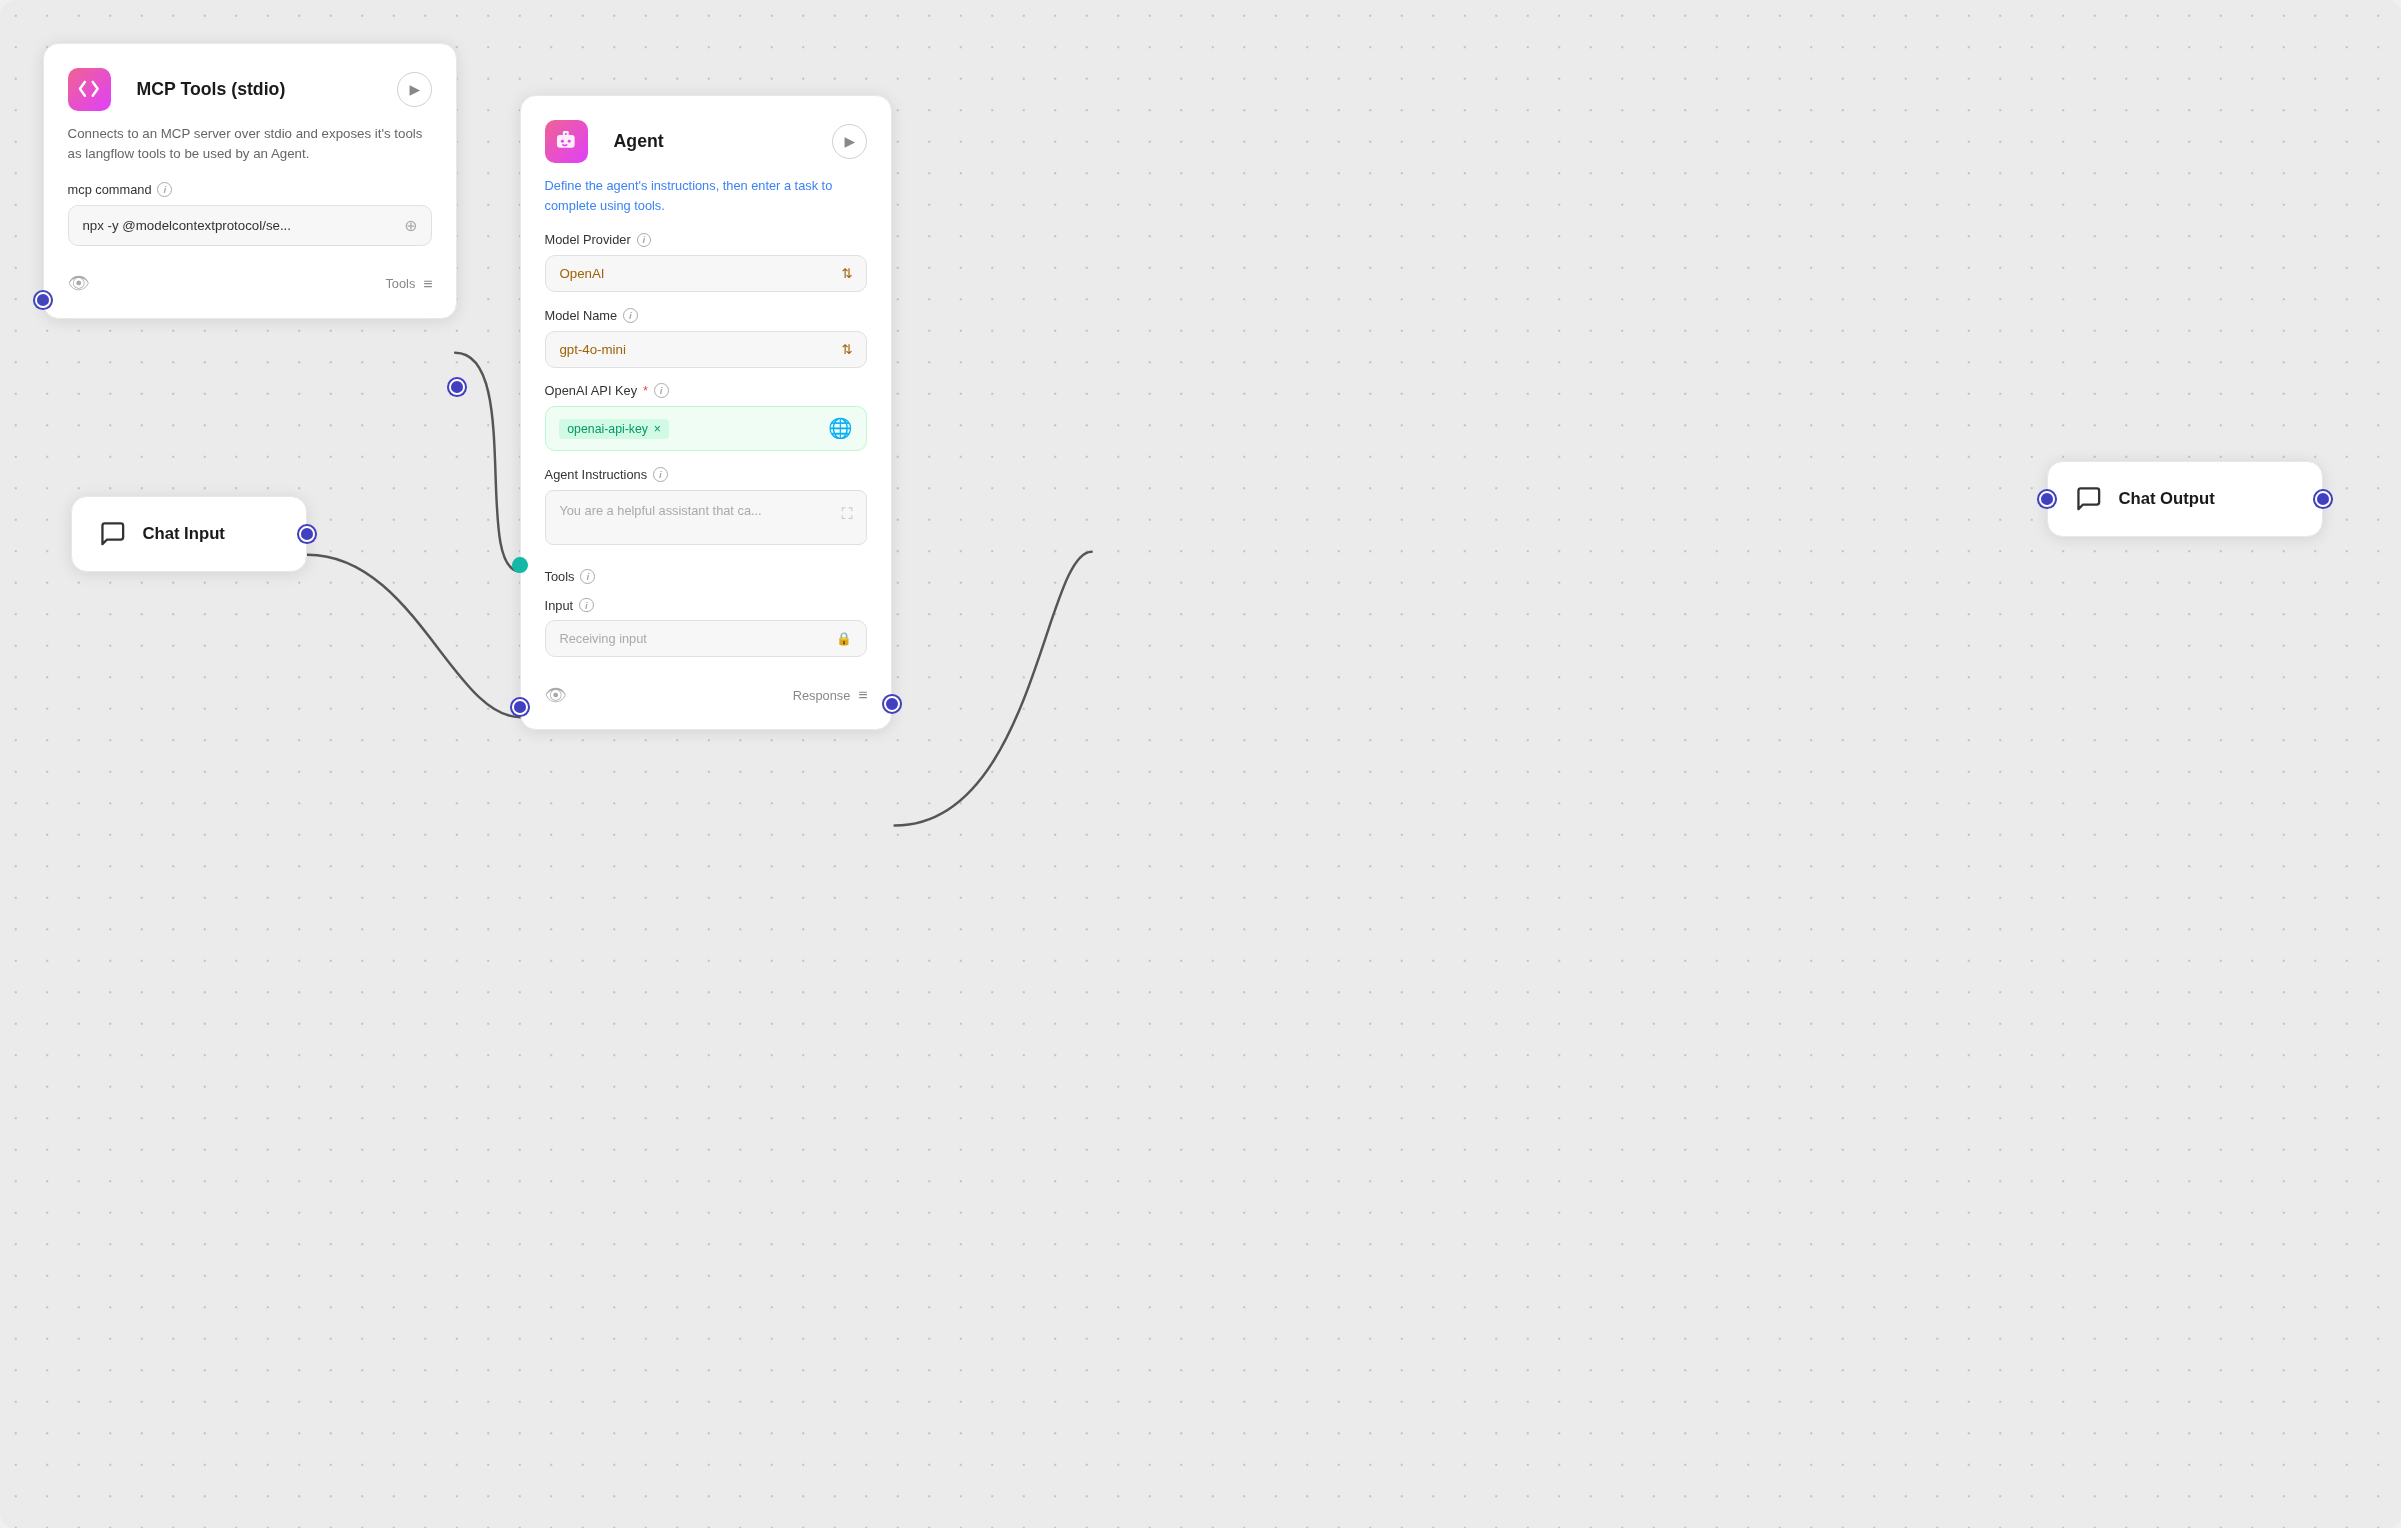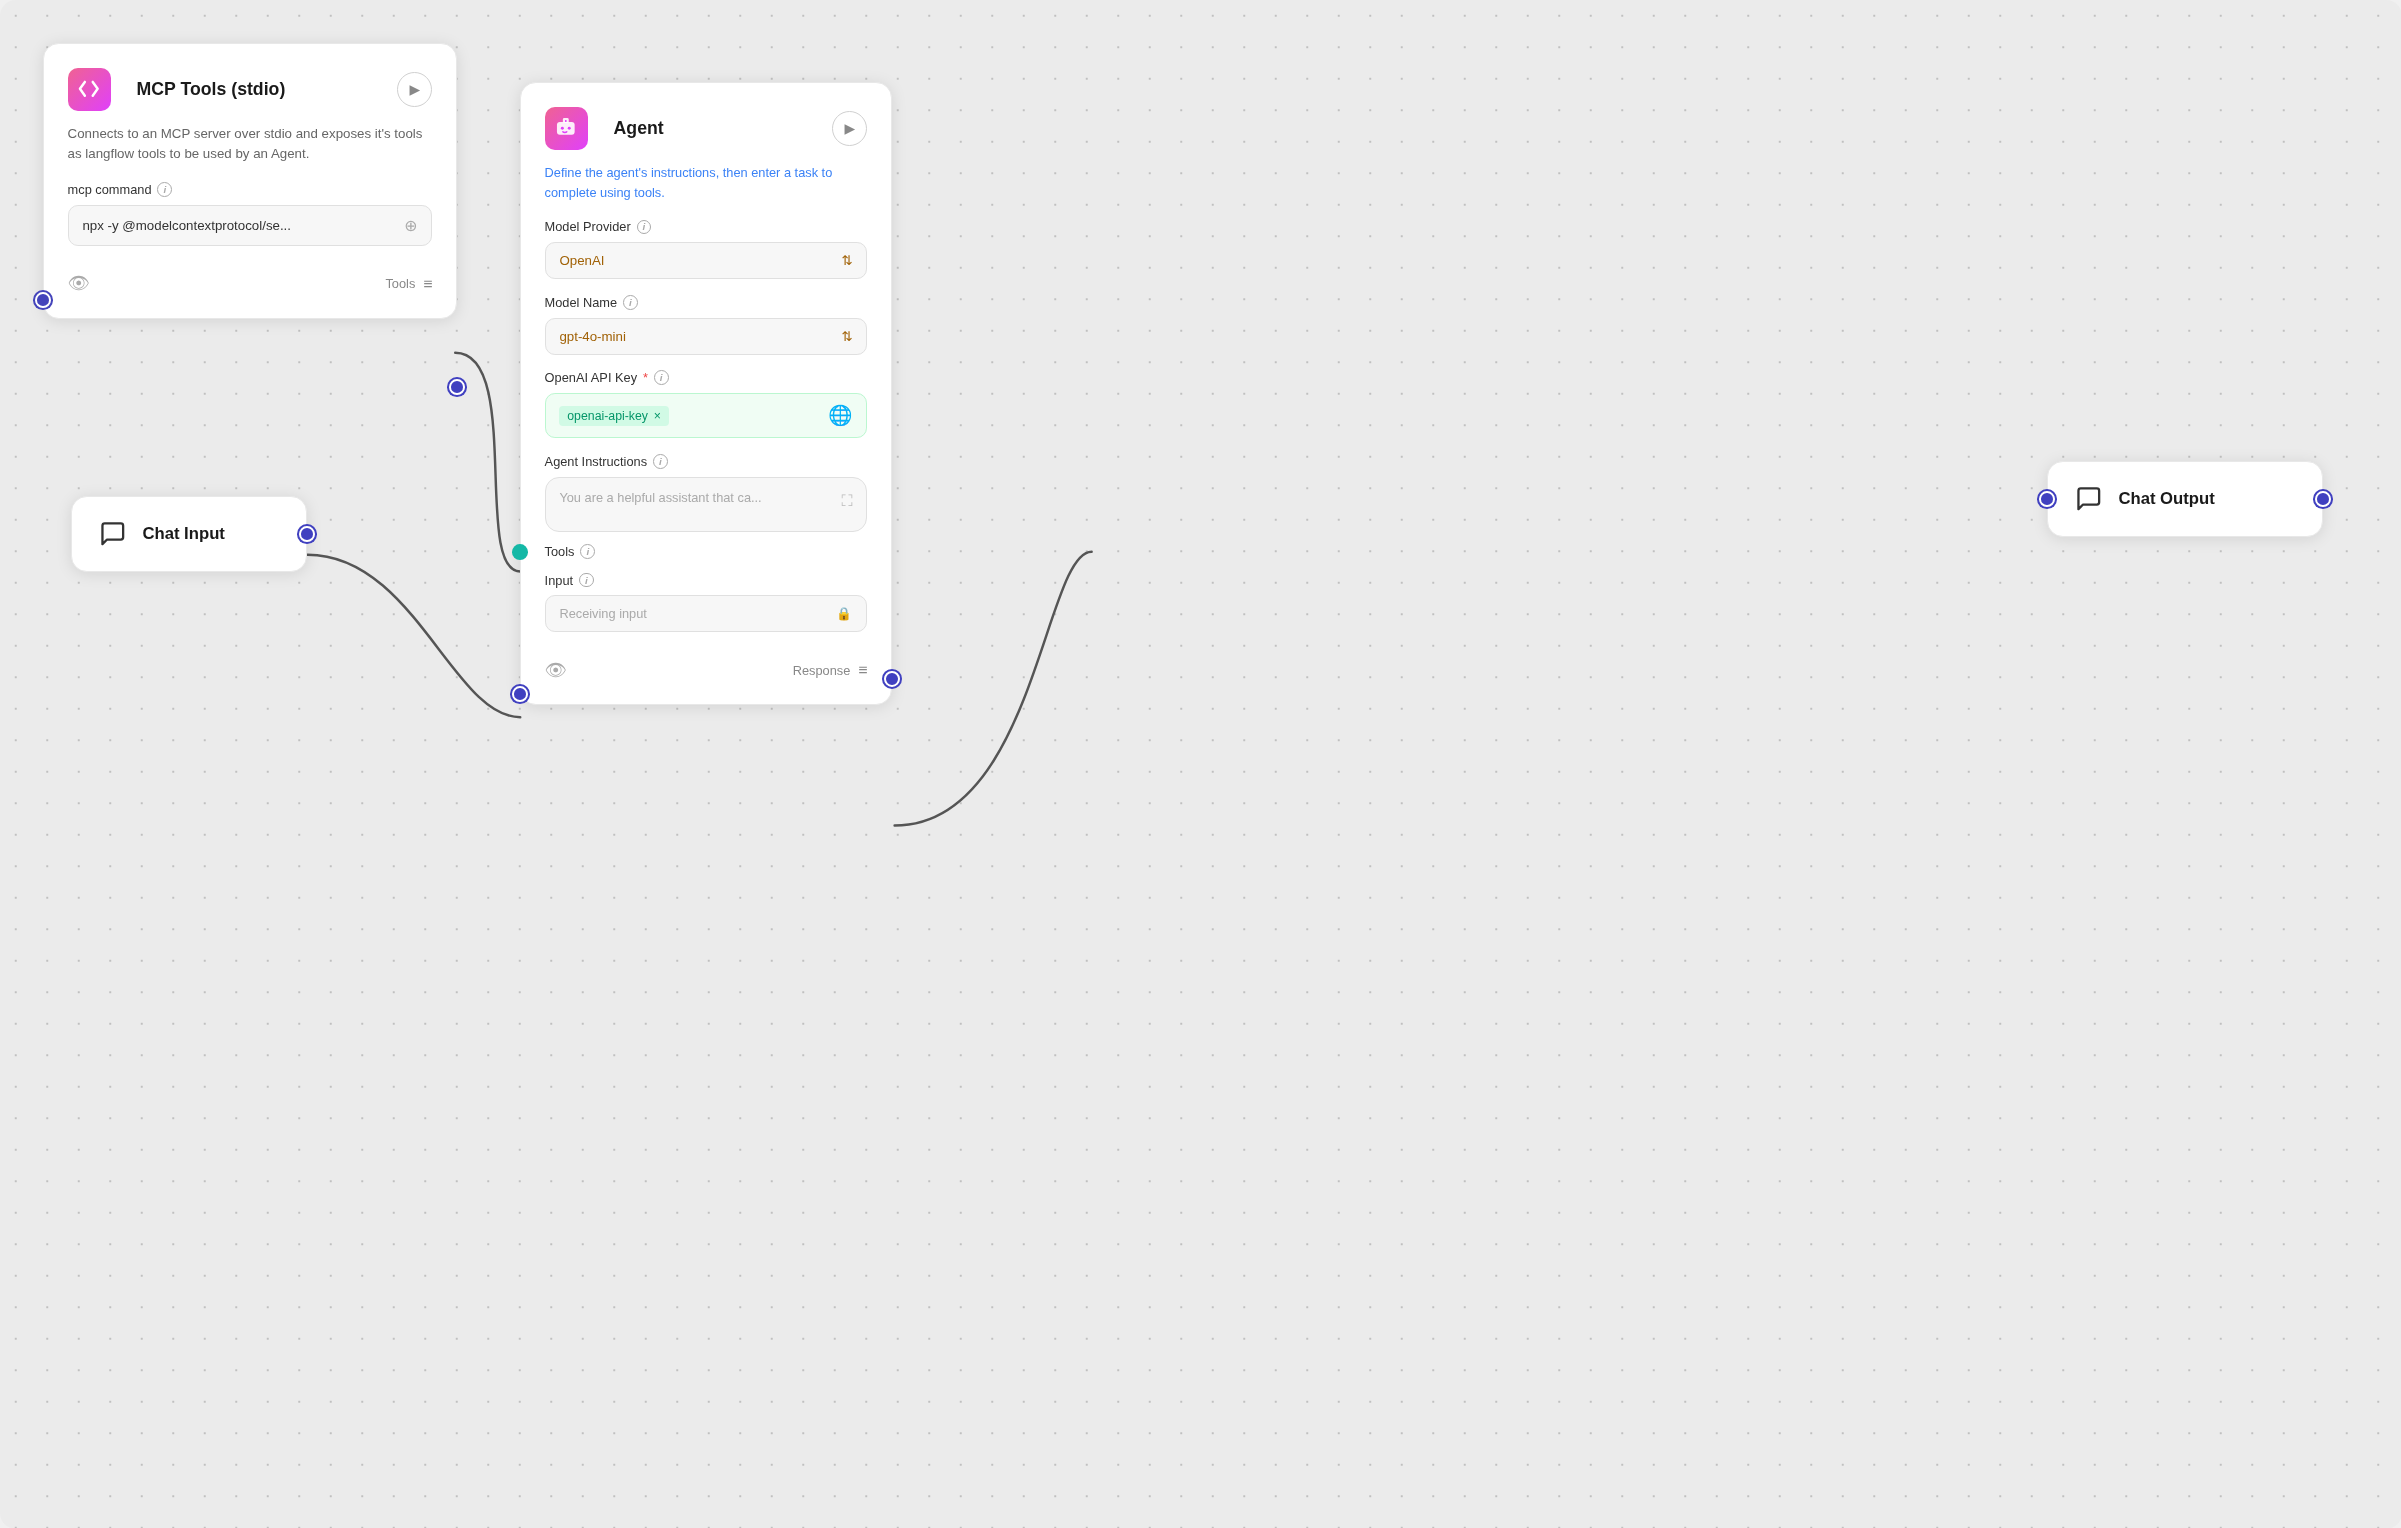--- a/index.html
+++ b/index.html
@@ -171,21 +171,21 @@
       border-radius: 50%;
       background: #4040c0;
       border: 2.5px solid white;
       box-shadow: 0 0 0 2px #4040c0;
       position: absolute;
     }
 
     
     .agent-card {
       left: 520px;
-      top: 82px;
+      top: 95px;
       width: 372px;
       padding: 23.6px;
     }
 
     .card-icon-agent {
       width: 43px;
       height: 43px;
       border-radius: 9.9px;
       background: linear-gradient(135deg, #f06292, #e040fb);
       display: flex;
@@ -250,29 +250,29 @@
     }
 
     .globe-green {
       color: #059669;
       font-size: 19.7px;
     }
 
     .textarea-field {
       background: #f7f7f7;
       border: 1px solid #e0e0e0;
-      border-radius: 14px;
+      border-radius: 8px;
       padding: 11.8px 13.8px;
       font-size: 12.8px;
       color: #aaa;
       display: flex;
       align-items: flex-start;
       justify-content: space-between;
       min-height: 55px;
-      margin-bottom: 12px;
+      margin-bottom: 24px;
       text-align: center;
     }
 
     .expand-icon {
       color: #bbb;
       font-size: 15.8px;
       margin-top: 2px;
     }
 
     .tools-row {

